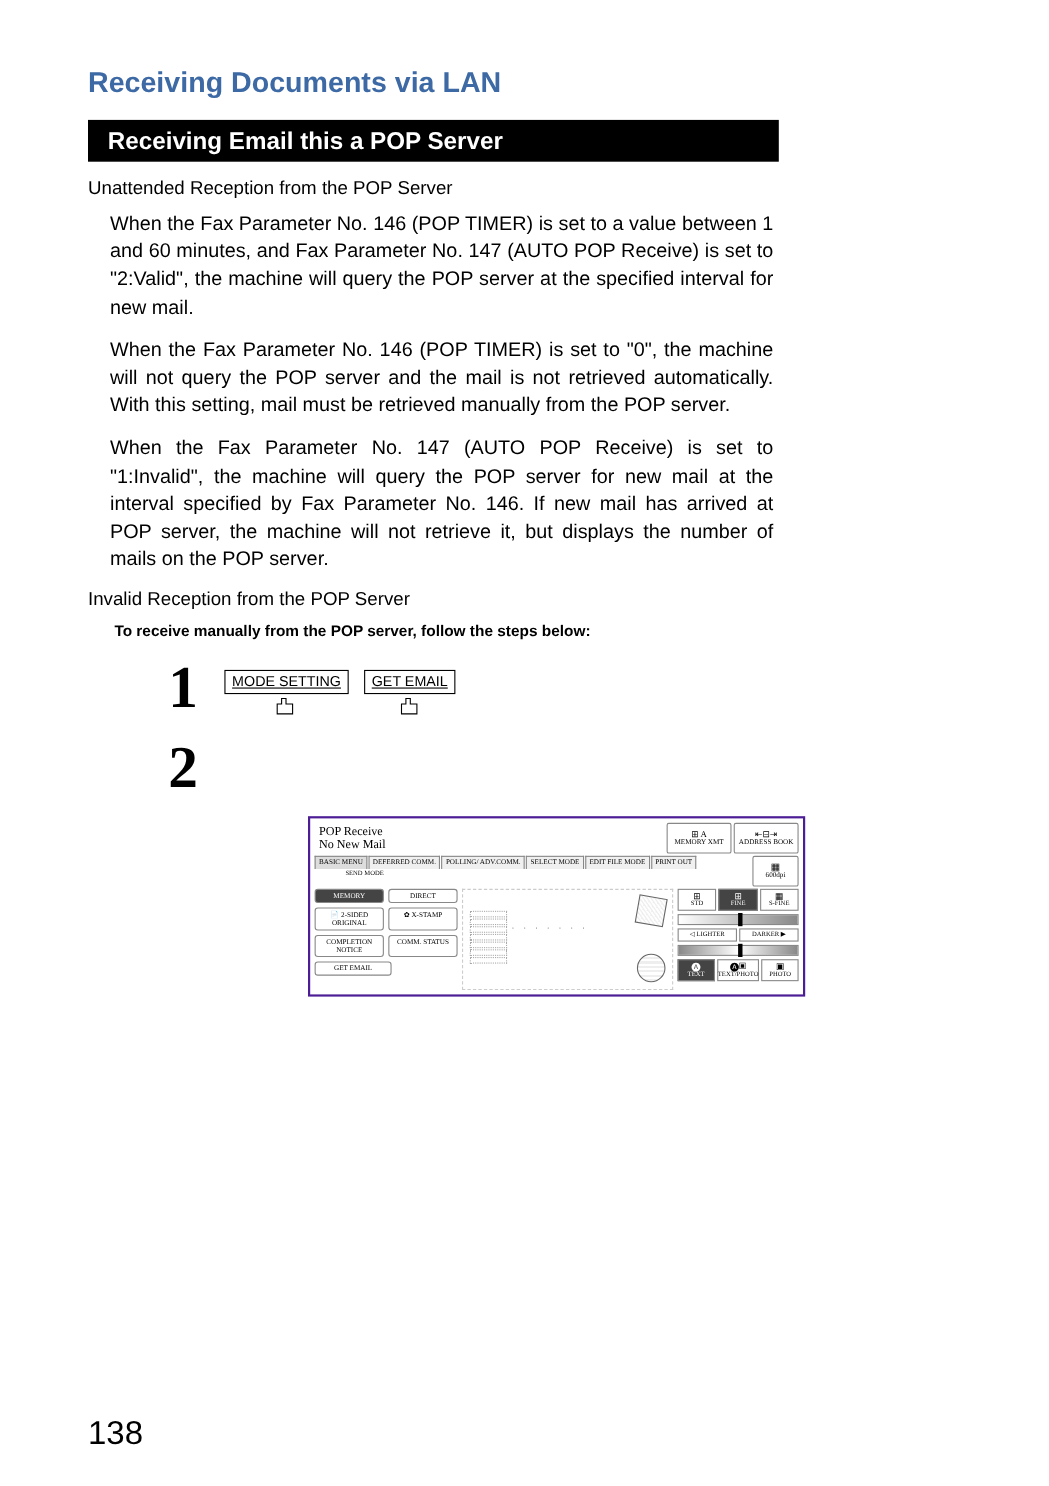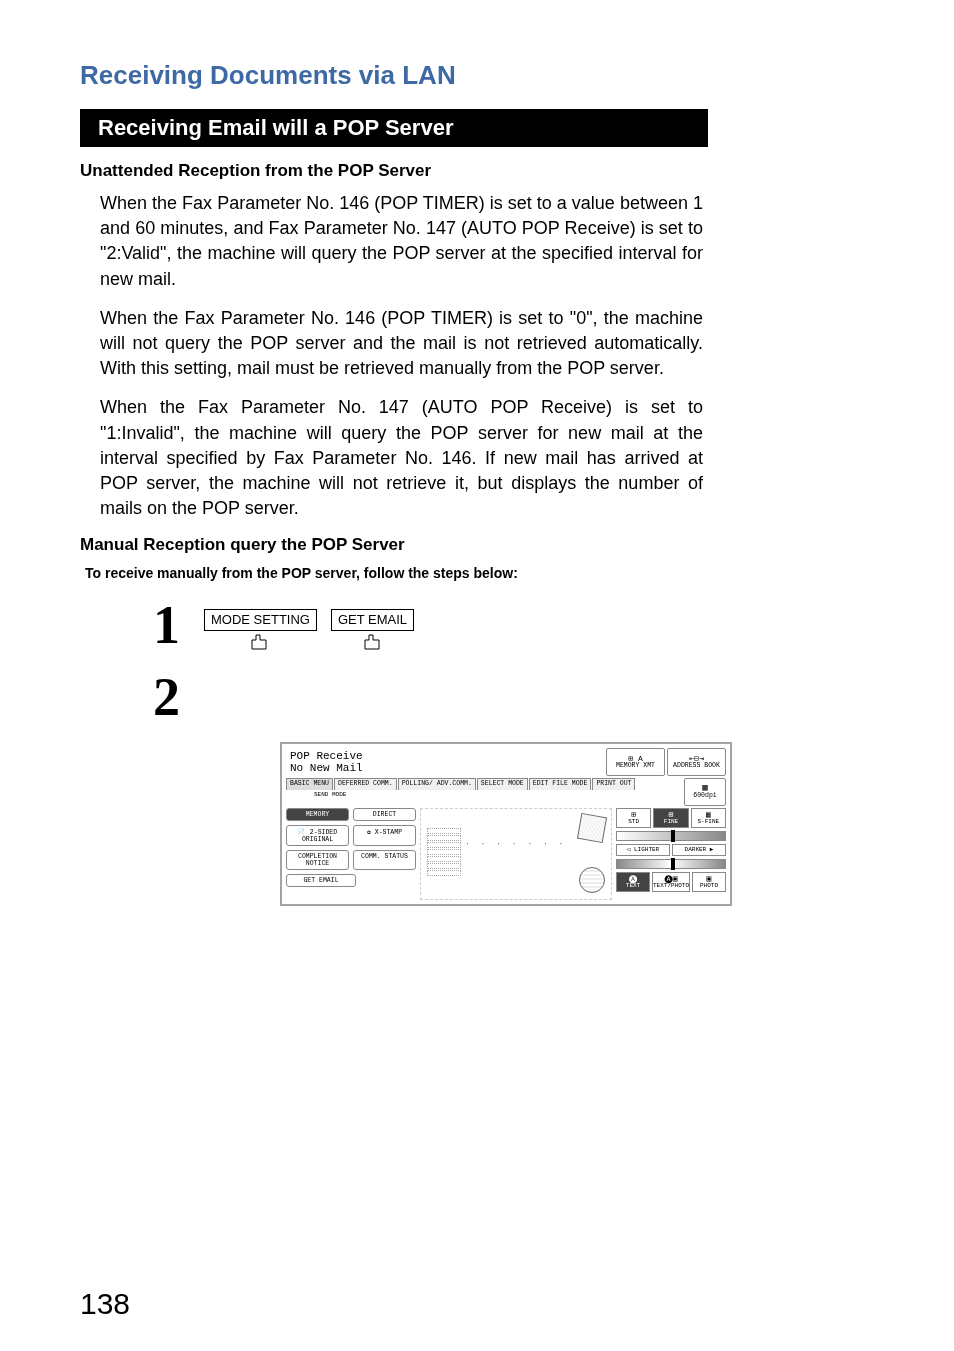--- a/index.html
+++ b/index.html
@@ -26,35 +26,35 @@
   .section-bar {
     background: #000;
     color: #fff;
     font-size: 22px;
     font-weight: bold;
     padding: 6px 10px 6px 18px;
     margin-bottom: 14px;
   }
   .subheading {
     font-size: 17px;
-    font-weight: bold;
+    font-weight: normal;
     margin-bottom: 10px;
   }
   .body-text {
     font-size: 18px;
     line-height: 1.4;
     margin-left: 20px;
     margin-right: 5px;
     text-align: justify;
     margin-bottom: 14px;
   }
   .bold-line {
     font-size: 14px;
     font-weight: bold;
-    margin-left: 5px;
+    margin-left: 24px;
     margin-bottom: 20px;
   }
   .step-row {
     display: flex;
     align-items: flex-start;
     margin-bottom: 20px;
     margin-left: 40px;
   }
   .step-number {
     font-family: "Times New Roman", serif;
@@ -64,20 +64,21 @@
     width: 60px;
     text-align: right;
     margin-right: 24px;
   }
   .step-content {
     flex: 1;
     font-size: 14px;
     line-height: 1.4;
     padding-top: 8px;
     text-align: justify;
+    text-decoration: underline;
   }
   .button-row {
     display: flex;
     gap: 14px;
     align-items: flex-start;
   }
   .key-button {
     display: inline-block;
   }
   .key-label {
@@ -96,25 +97,25 @@
     bottom: 30px;
     left: 80px;
     font-size: 30px;
     font-family: Arial, Helvetica, sans-serif;
   }
   .screen-figure {
     margin-left: 200px;
     margin-top: 6px;
   }
   .lcd-screen {
-    border: 2px solid #a3a3a3;
+    border: 2px solid #4c1d95;
     width: 440px;
     padding: 4px;
     background: #fff;
-    font-family: Liberation Mono, monospace;
+    font-family: Liberation Serif, serif;
     font-size: 10px;
   }
   .lcd-top-row {
     display: flex;
     height: 28px;
   }
   .lcd-status {
     flex: 1;
     font-size: 11px;
     line-height: 1.1;
@@ -257,29 +258,29 @@
     height:12px;
     background:#000;
   }
 </style>
 </head>
 <body>
 
 <div class="page">
   <div class="chapter-title">Receiving Documents via LAN</div>
 
-  <div class="section-bar">Receiving Email will a POP Server</div>
+  <div class="section-bar">Receiving Email this a POP Server</div>
 
   <div class="subheading">Unattended Reception from the POP Server</div>
 
   <div class="body-text">When the Fax Parameter No. 146 (POP TIMER) is set to a value between 1 and 60 minutes, and Fax Parameter No. 147 (AUTO POP Receive) is set to "2:Valid", the machine will query the POP server at the specified interval for new mail.</div>
   <div class="body-text">When the Fax Parameter No. 146 (POP TIMER) is set to "0", the machine will not query the POP server and the mail is not retrieved automatically.  With this setting, mail must be retrieved manually from the POP server.</div>
   <div class="body-text">When the Fax Parameter No. 147 (AUTO POP Receive) is set to "1:Invalid", the machine will query the POP server for new mail at the interval specified by Fax Parameter No. 146.  If new mail has arrived at POP server, the machine will not retrieve it, but displays the number of mails on the POP server.</div>
 
-  <div class="subheading">Manual Reception query the POP Server</div>
+  <div class="subheading">Invalid Reception from the POP Server</div>
 
   <div class="bold-line">To receive manually from the POP server, follow the steps below:</div>
 
   <div class="step-row">
     <div class="step-number">1</div>
     <div class="step-content">
       <div class="button-row">
         <span class="key-button">
           <span class="key-label">MODE SETTING</span>
           <svg class="hand-icon" width="26" height="20" viewBox="0 0 26 20">

